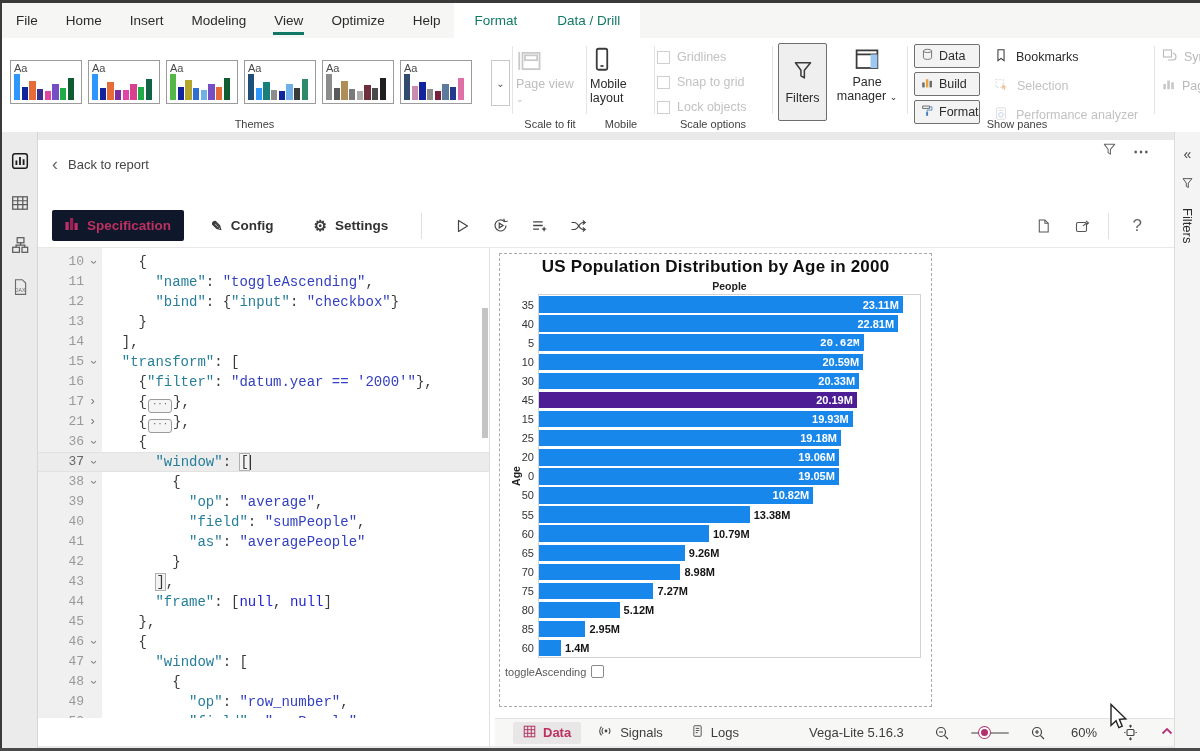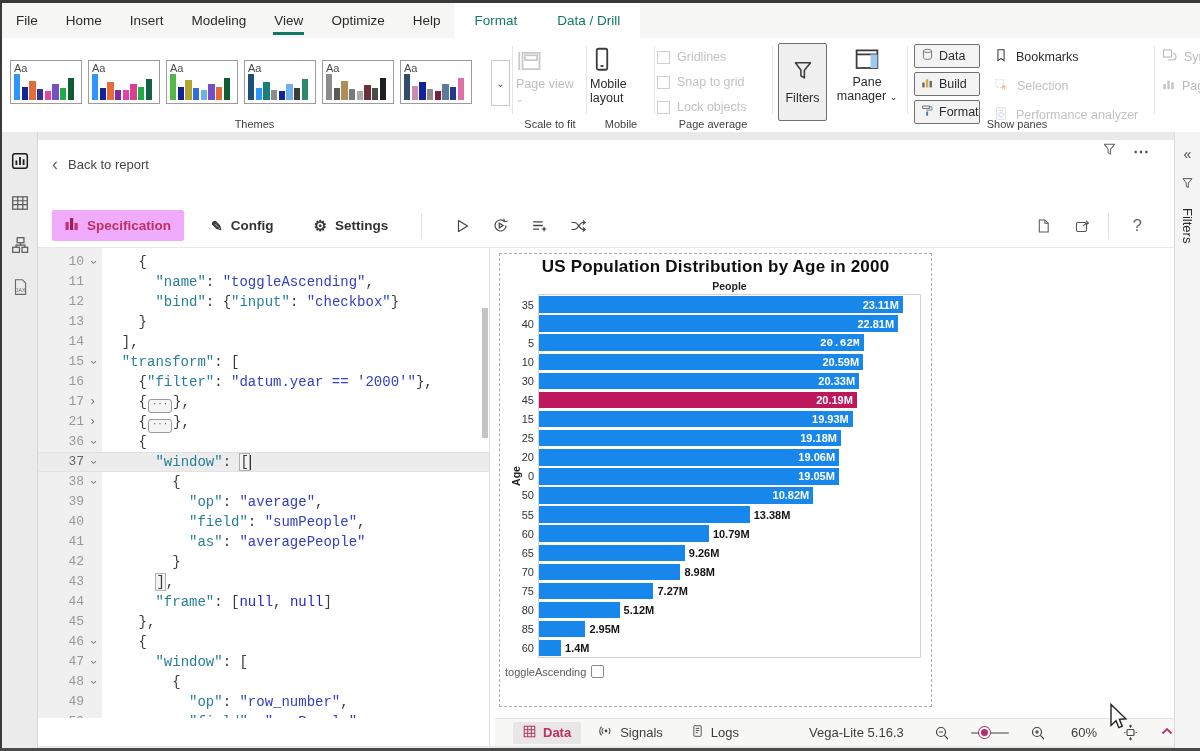--- a/index.html
+++ b/index.html
@@ -59,21 +59,21 @@
   .collapse-glyph{font-size:14px;color:#444}
 
   .card{position:absolute;left:38px;top:140px;width:1136px;height:606px;background:#fff}
   .vis-header{position:absolute;top:2px;right:24px;display:flex;align-items:center;gap:16px;color:#555}
   .back-row{position:absolute;top:16px;left:14px;display:flex;align-items:center;gap:10px;font-size:13px;color:#464646}
   .back-chev{font-size:18px;color:#666;line-height:16px}
   .tabrow{position:absolute;top:64px;left:0;right:0;height:43px;border-bottom:1px solid #e8e8e8;
           display:flex;align-items:center}
   .dtab{display:flex;align-items:center;gap:8px;font-size:13.5px;font-weight:700;color:#333;
         padding:7px 13px;border-radius:2px;margin-left:14px}
-  .dtab.active{background:#f0abfc;color:#bc3161}
+  .dtab.active{background:#0f172a;color:#bc3161}
   .tab-vline{width:1px;height:26px;background:#e0e0e0;margin:0 20px}
   .tool-ic{width:17px;height:17px;margin:0 11px;display:flex;align-items:center;justify-content:center}
   .right-tools{margin-left:auto;display:flex;align-items:center;margin-right:18px}
   .help-q{font-size:17px;color:#666;margin-left:18px;margin-right:14px}
 
   
   .editor{position:absolute;left:0;top:108px;width:452px;bottom:0;border-right:1px solid #e0e0e0;box-sizing:border-box}
   .gutterbg{position:absolute;left:0;top:0;bottom:28px;width:64px;background:#f0f0f0}
   .code{position:absolute;left:0;right:0;top:0;bottom:28px;overflow:hidden;
         font-family:"Liberation Mono",monospace;font-size:14px;line-height:20px;font-weight:500;padding-top:4px}
@@ -264,21 +264,21 @@
       </div>
       <div class="chk-row">
         <span class="chk-box"></span>
         <span>Snap to grid</span>
       </div>
       <div class="chk-row">
         <span class="chk-box"></span>
         <span>Lock objects</span>
       </div>
     </div>
-  <div class="rlabel" style="left:652px;width:118px">Page average</div>
+  <div class="rlabel" style="left:652px;width:118px">Scale options</div>
   <div class="rsep" style="left:770px"></div>
 
   <div class="filters-btn">
     <span>
       <svg width="22" height="22" viewBox="0 0 16 16">
           <path d="M2.5 2h11L9 7.5V13l-2.5-1.5V7.5Z" fill="none" stroke="#3b3b3b" stroke-width="1.1" stroke-linejoin="round"></path>
         </svg>
     </span>
     <span>Filters</span>
   </div>
@@ -640,21 +640,21 @@
             </div>
           </div>
           <div class="brow">
             <span class="ylab">30</span>
             <div class="bar" style="width: 84.0083%; background: rgb(23, 135, 236);">
               <span class="bl-in">20.33M</span>
             </div>
           </div>
           <div class="brow">
             <span class="ylab">45</span>
-            <div class="bar" style="width: 83.4298%; background: #be185d; text-align: right;">
+            <div class="bar" style="width: 83.4298%; background: #4c1d95; text-align: right;">
               <span class="bl-in">20.19M</span>
             </div>
           </div>
           <div class="brow">
             <span class="ylab">15</span>
             <div class="bar" style="width: 82.3554%; background: rgb(23, 135, 236);">
               <span class="bl-in">19.93M</span>
             </div>
           </div>
           <div class="brow">

